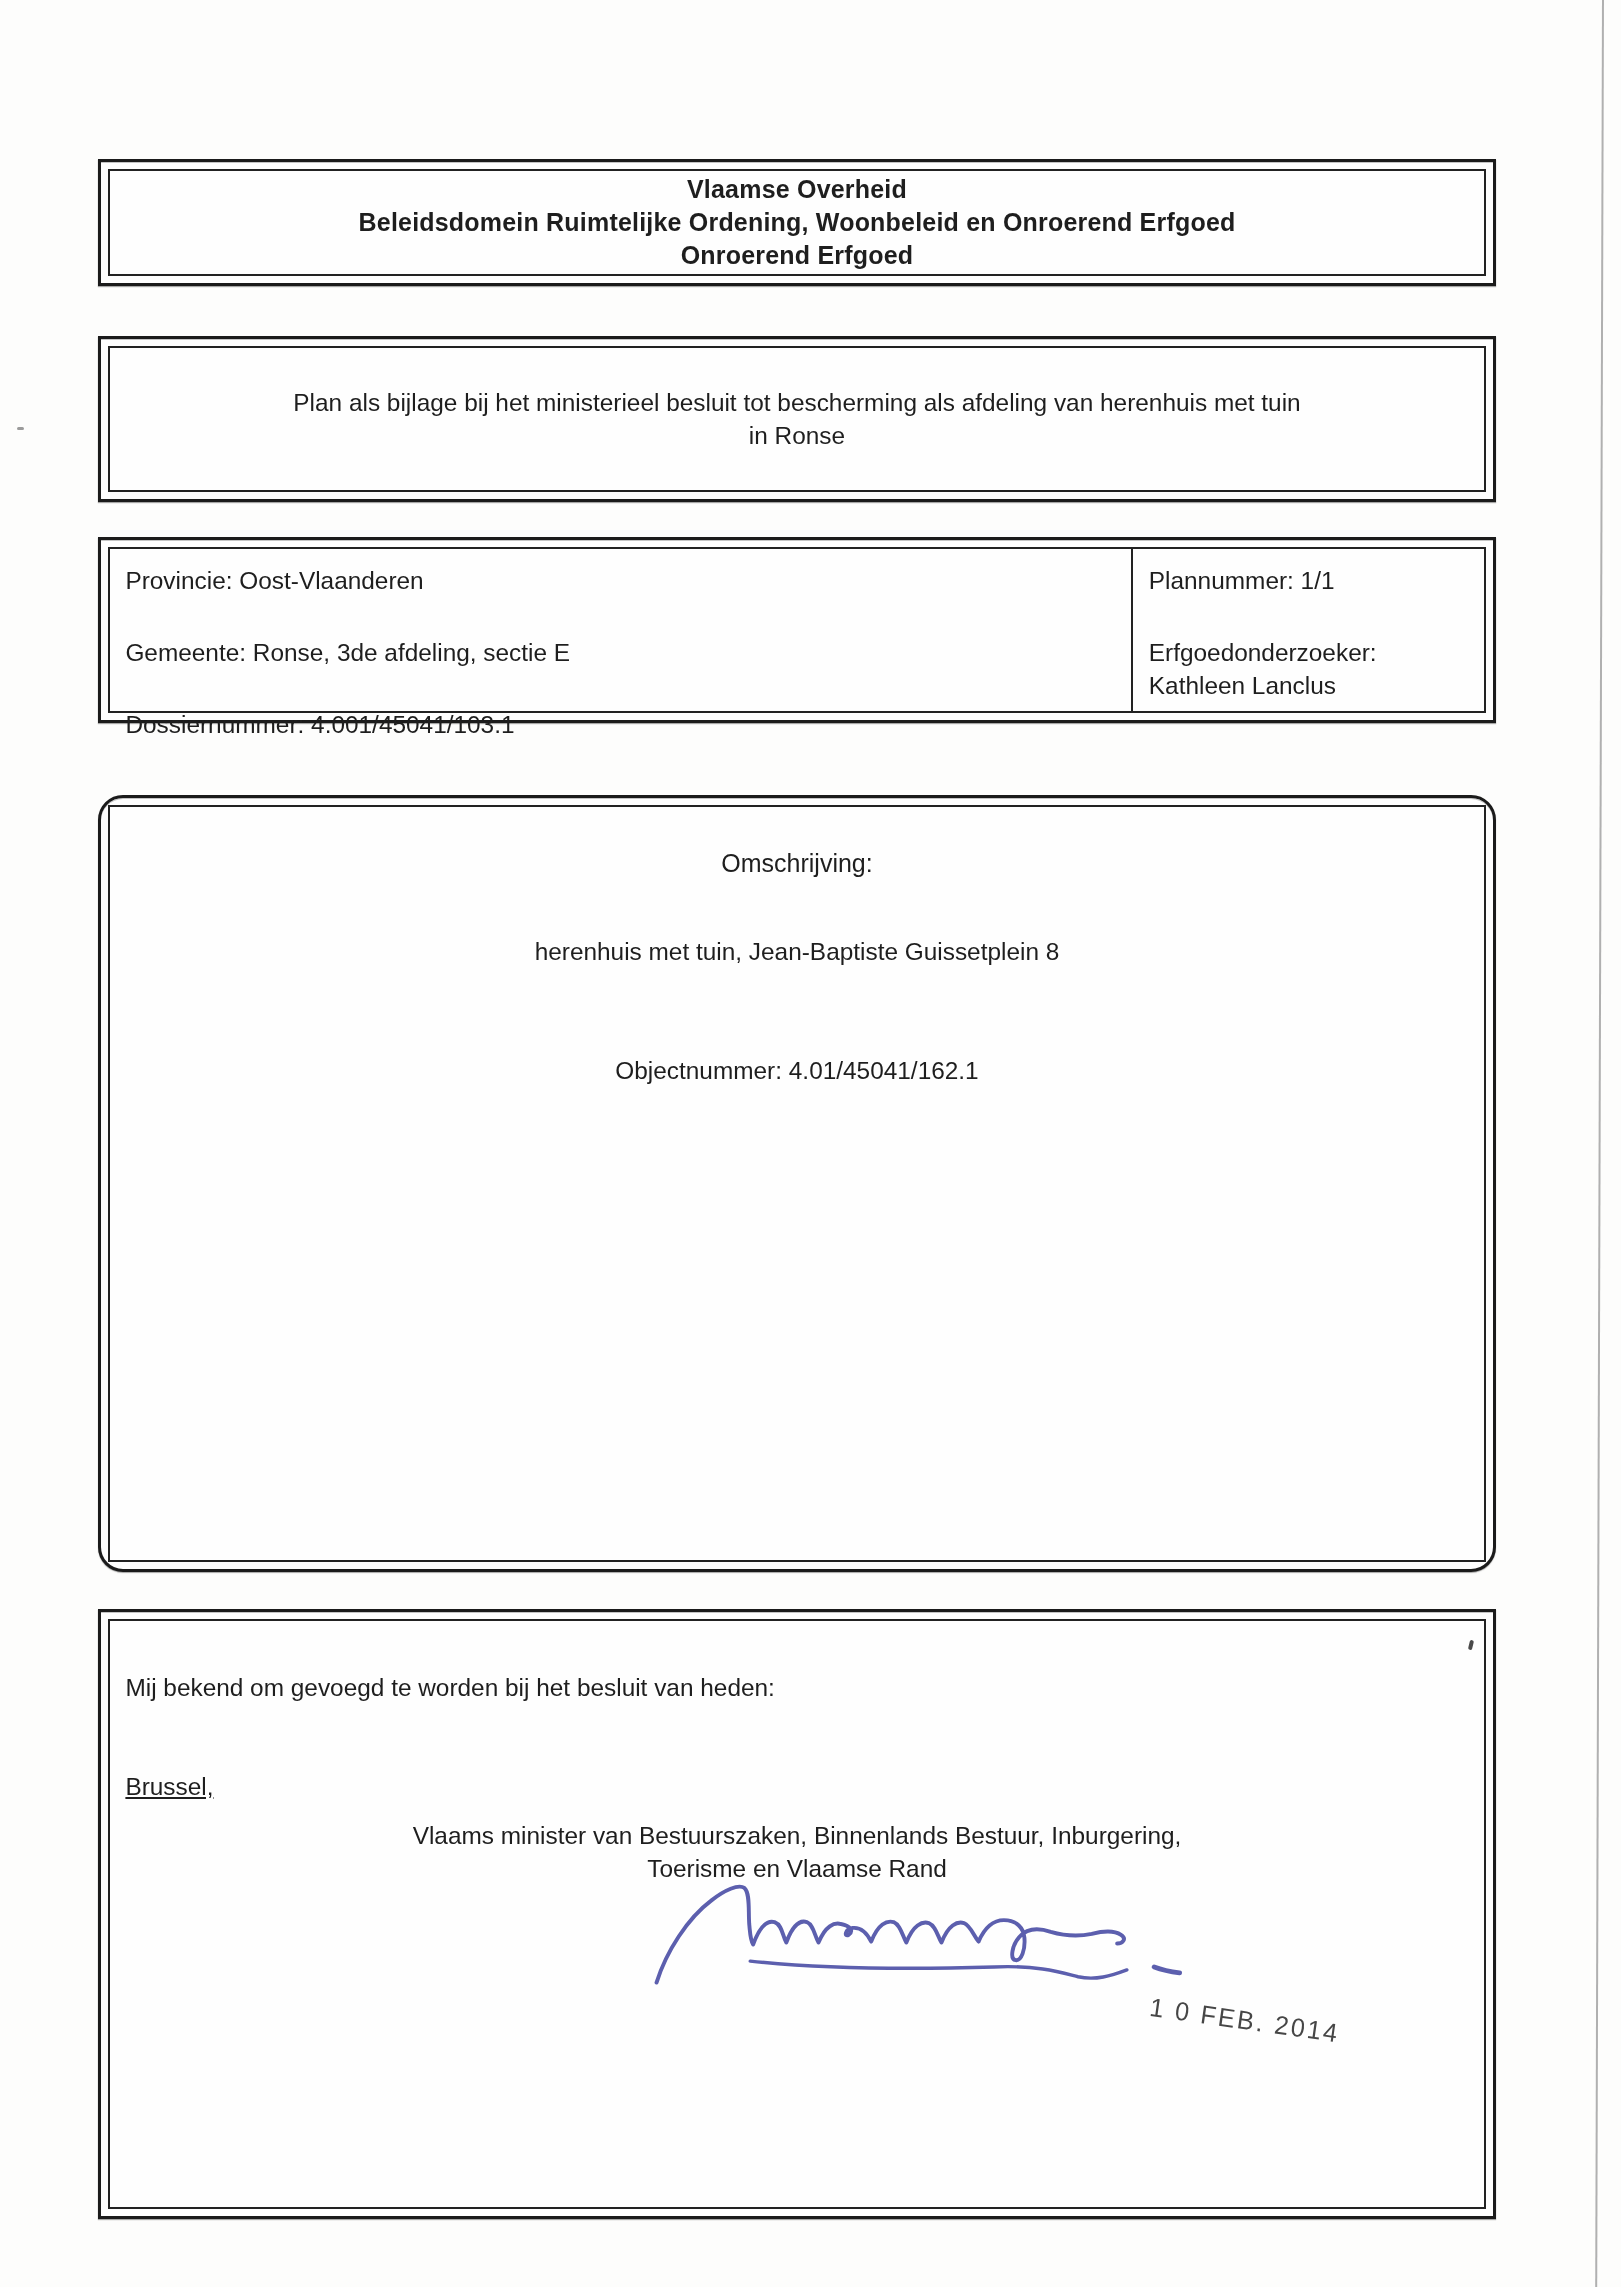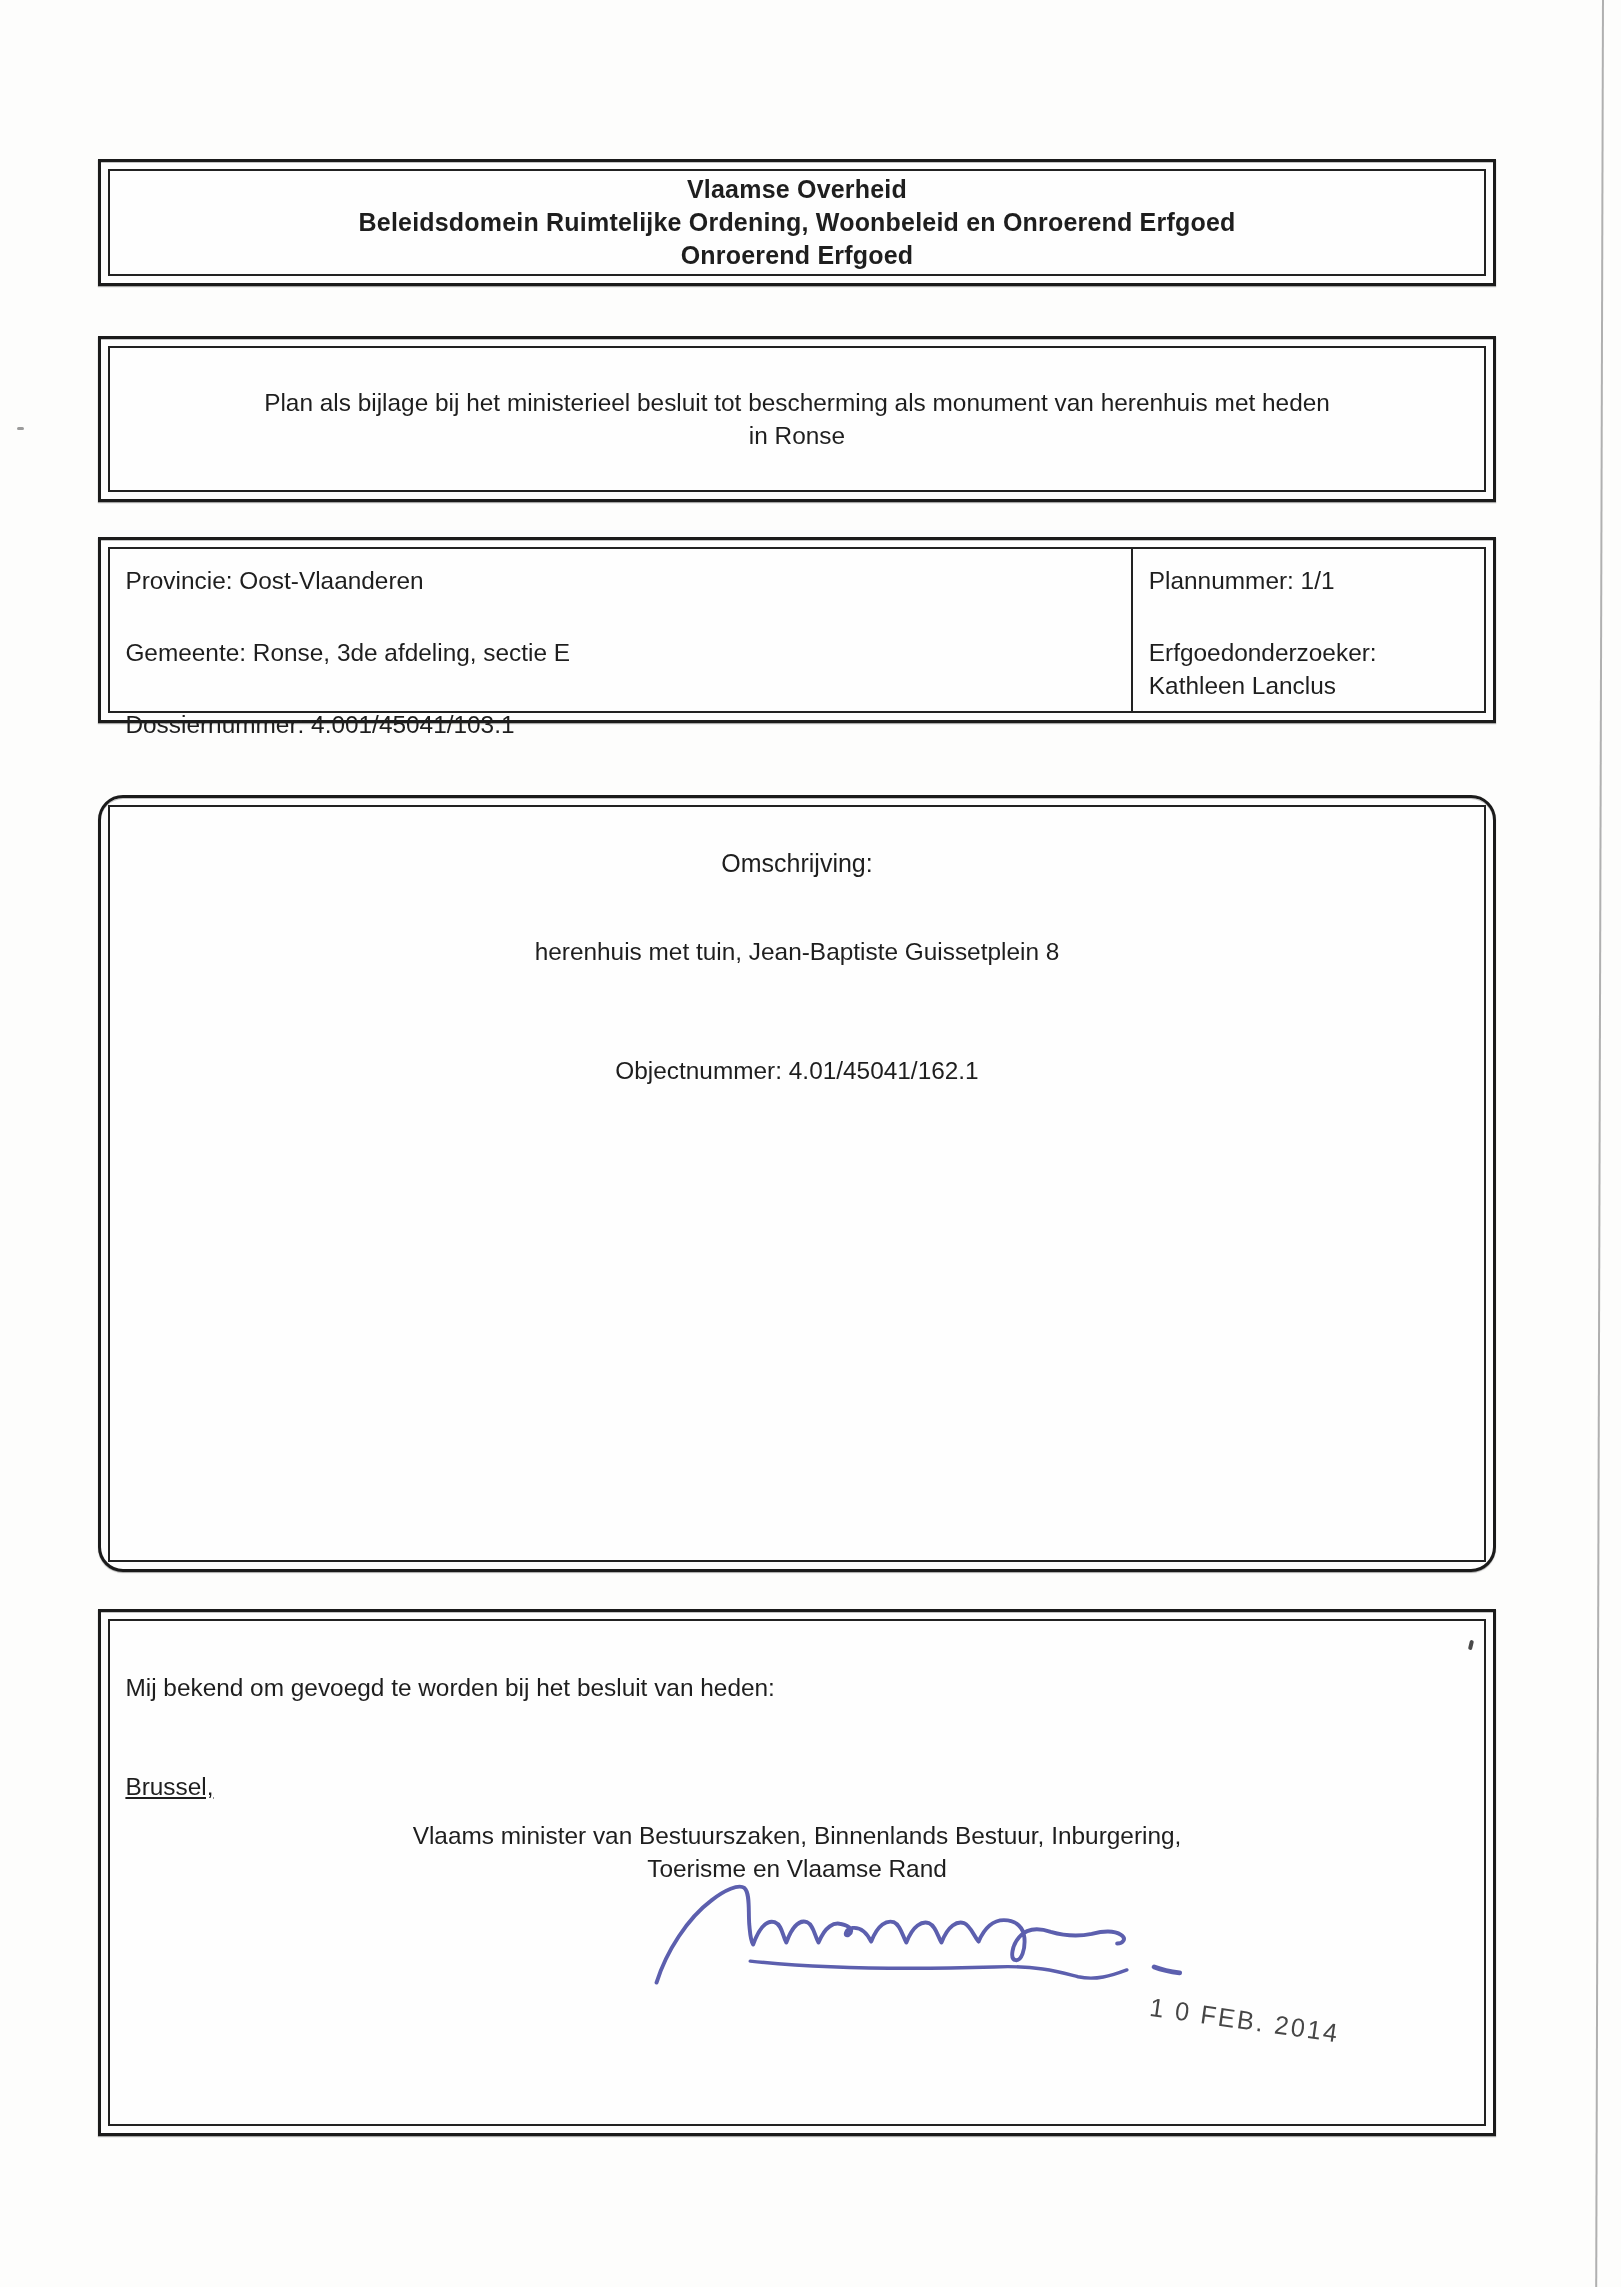--- a/index.html
+++ b/index.html
@@ -23,21 +23,21 @@
   .inner{
     box-sizing:border-box;
     border:2.9px solid #222;
     height:100%;
     position:relative;
   }
   .box1{top:159px;height:127px;}
   .box2{top:336px;height:166px;}
   .box3{top:537px;height:186px;}
   .box4{top:795px;height:777px;border-radius:25px;}
-  .box5{top:1609px;height:527px;}
+  .box5{top:1609px;height:610px;}
 
   .box1 .inner{display:flex;flex-direction:column;justify-content:center;align-items:center;}
   .hline{font-weight:bold;font-size:25px;line-height:33px;text-align:center;letter-spacing:0.2px;}
 
   .box2 .inner{display:flex;flex-direction:column;justify-content:center;align-items:center;}
   .tline{font-size:24.4px;line-height:33px;text-align:center;}
 
   .box3 .inner{display:flex;}
   .col-left{flex:1 1 auto;padding:16.6px 19.5px 9.8px 15.6px;}
   .col-right{
@@ -94,21 +94,21 @@
   <div class="box box1">
     <div class="inner">
       <div class="hline">Vlaamse Overheid</div>
       <div class="hline">Beleidsdomein Ruimtelijke Ordening, Woonbeleid en Onroerend Erfgoed</div>
       <div class="hline">Onroerend Erfgoed</div>
     </div>
   </div>
 
   <div class="box box2">
     <div class="inner">
-      <div class="tline">Plan als bijlage bij het ministerieel besluit tot bescherming als monument van herenhuis met heden</div>
+      <div class="tline">Plan als bijlage bij het ministerieel besluit tot bescherming als afdeling van herenhuis met tuin</div>
       <div class="tline">in Ronse</div>
     </div>
   </div>
 
   <div class="box box3">
     <div class="inner">
       <div class="col-left">
         <div class="frow">Provincie: Oost-Vlaanderen</div>
         <div class="frow">Gemeente: Ronse, 3de afdeling, sectie E</div>
         <div class="frow">Dossiernummer: 4.001/45041/103.1</div>

